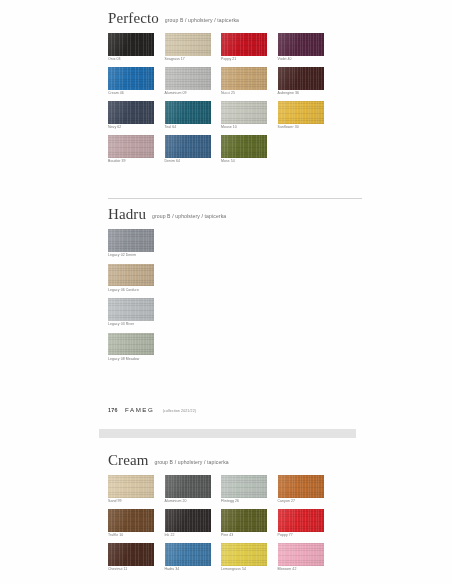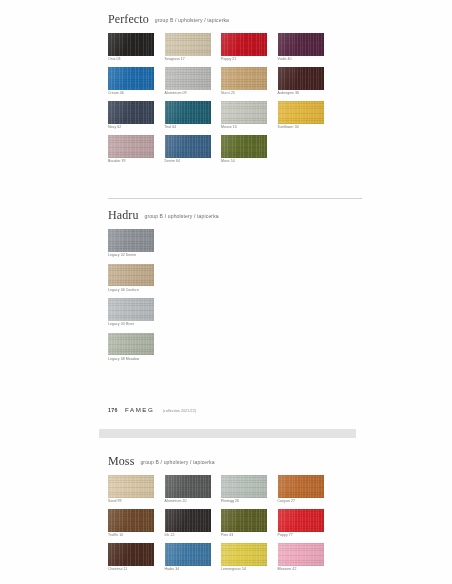--- a/index.html
+++ b/index.html
@@ -28,21 +28,21 @@
     width: 254px;
   }
   
   .sec-head {
     white-space: nowrap;
     line-height: 1;
     margin-bottom: 7px;
   }
   .sec-name {
     font-family: "Liberation Serif", serif;
-    font-size: 12px;
+    font-size: 15px;
     color: #3b3b3b;
     letter-spacing: .1px;
   }
   .sec-sub {
     font-family: "Liberation Sans", sans-serif;
     font-size: 5.1px;
     color: #6e6e6e;
     letter-spacing: .12px;
     margin-left: 1.5px;
     position: relative;
@@ -283,21 +283,21 @@
       <span class="pg-num">176</span>
       <span class="brand">FAMEG</span>
       <span class="coll">(collection 2021/22)</span>
     </div>
   </div>
 
   <div class="band" style="left:99px; top:429px; width:257px; height:9px;"></div>
 
   <div class="content" style="top:452px;">
     <div class="sec-head">
-      <span class="sec-name">Moss</span>
+      <span class="sec-name">Cream</span>
       <span class="sec-sub">group B / upholstery / tapicerka</span>
     </div>
     <div class="grid" id="grid-bolt">
         <div class="cell">
           <div class="sw" style="background: rgb(216, 199, 166);">
             <div class="tex"></div>
             <div class="sheen"></div>
           </div>
           <div class="cap">Sand 99</div>
         </div>

